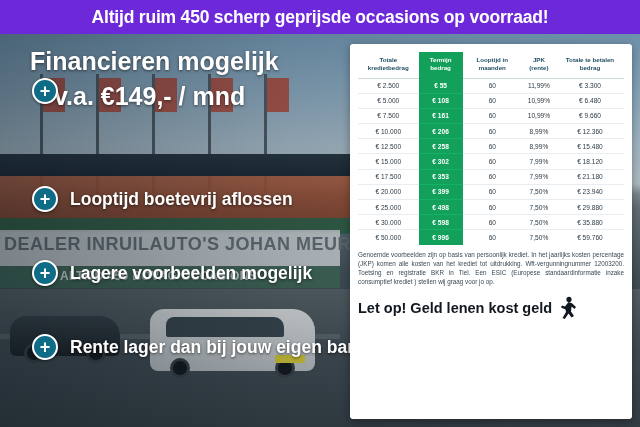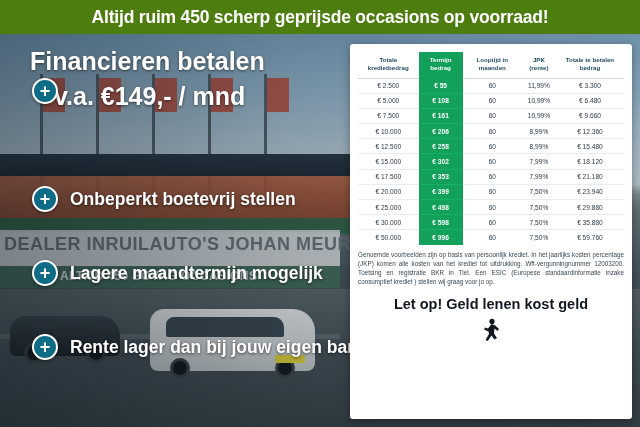--- a/index.html
+++ b/index.html
@@ -103,21 +103,21 @@
     border-radius: 1px; right: 10px; bottom: 8px;
   }
   .shade {
     position: absolute; left: 0; top: 34px; width: 640px; height: 393px;
     background: linear-gradient(to right, rgba(10,20,28,0.45) 0%, rgba(10,20,28,0.25) 45%, rgba(10,20,28,0.15) 100%);
   }
 
   
   .banner {
     position: absolute; left: 0; top: 0; width: 640px; height: 34px;
-    background: #4d7c0f;
+    background: #6d28d9;
     display: flex; align-items: center; justify-content: center;
   }
   .banner-txt {
     color: #ffffff; font-size: 17.5px; font-weight: bold;
     letter-spacing: -0.2px; white-space: nowrap;
   }
 
   
   .headline-wrap {
     position: absolute; left: 30px; top: 48px; width: 320px;
@@ -198,21 +198,21 @@
     color: #0f6c86; font-size: 7.4px; font-weight: bold;
     line-height: 1.3;
   }
   .note-body {
     margin-top: 5px;
     color: #3a4852; font-size: 6.3px; line-height: 1.45;
     text-align: justify;
   }
   .warn {
     margin-top: 10px;
-    display: flex; align-items: center; gap: 6px; flex-direction: column;
+    display: flex; align-items: center; gap: 6px;
   }
   .warn-txt {
     color: #111820; font-size: 14.5px; font-weight: bold;
     white-space: nowrap;
   }
   .walker { flex: 0 0 auto; }
 </style>
 </head>
 <body>
 
@@ -252,32 +252,32 @@
       <div class="plate"></div>
     </div>
   </div>
   <div class="shade"></div>
 
   <div class="banner">
     <div class="banner-txt">Altijd ruim 450 scherp geprijsde occasions op voorraad!</div>
   </div>
 
   <div class="headline-wrap">
-    <div class="headline1">Financieren betalen</div>
+    <div class="headline1">Financieren mogelijk</div>
     <div class="headline2">v.a. €149,- / mnd</div>
   </div>
   <div class="plus p0">+</div>
 
   <div class="bullet b1">
     <div class="plusi">+</div>
-    <div class="btxt">Onbeperkt boetevrij stellen</div>
+    <div class="btxt">Looptijd boetevrij aflossen</div>
   </div>
   <div class="bullet b2">
     <div class="plusi">+</div>
-    <div class="btxt">Lagere maandtermijn mogelijk</div>
+    <div class="btxt">Lagere voorbeelden mogelijk</div>
   </div>
   <div class="bullet b3">
     <div class="plusi">+</div>
     <div class="btxt">Rente lager dan bij jouw eigen bank</div>
   </div>
 
   <div class="card">
     <table class="rate">
       <thead>
         <tr>

